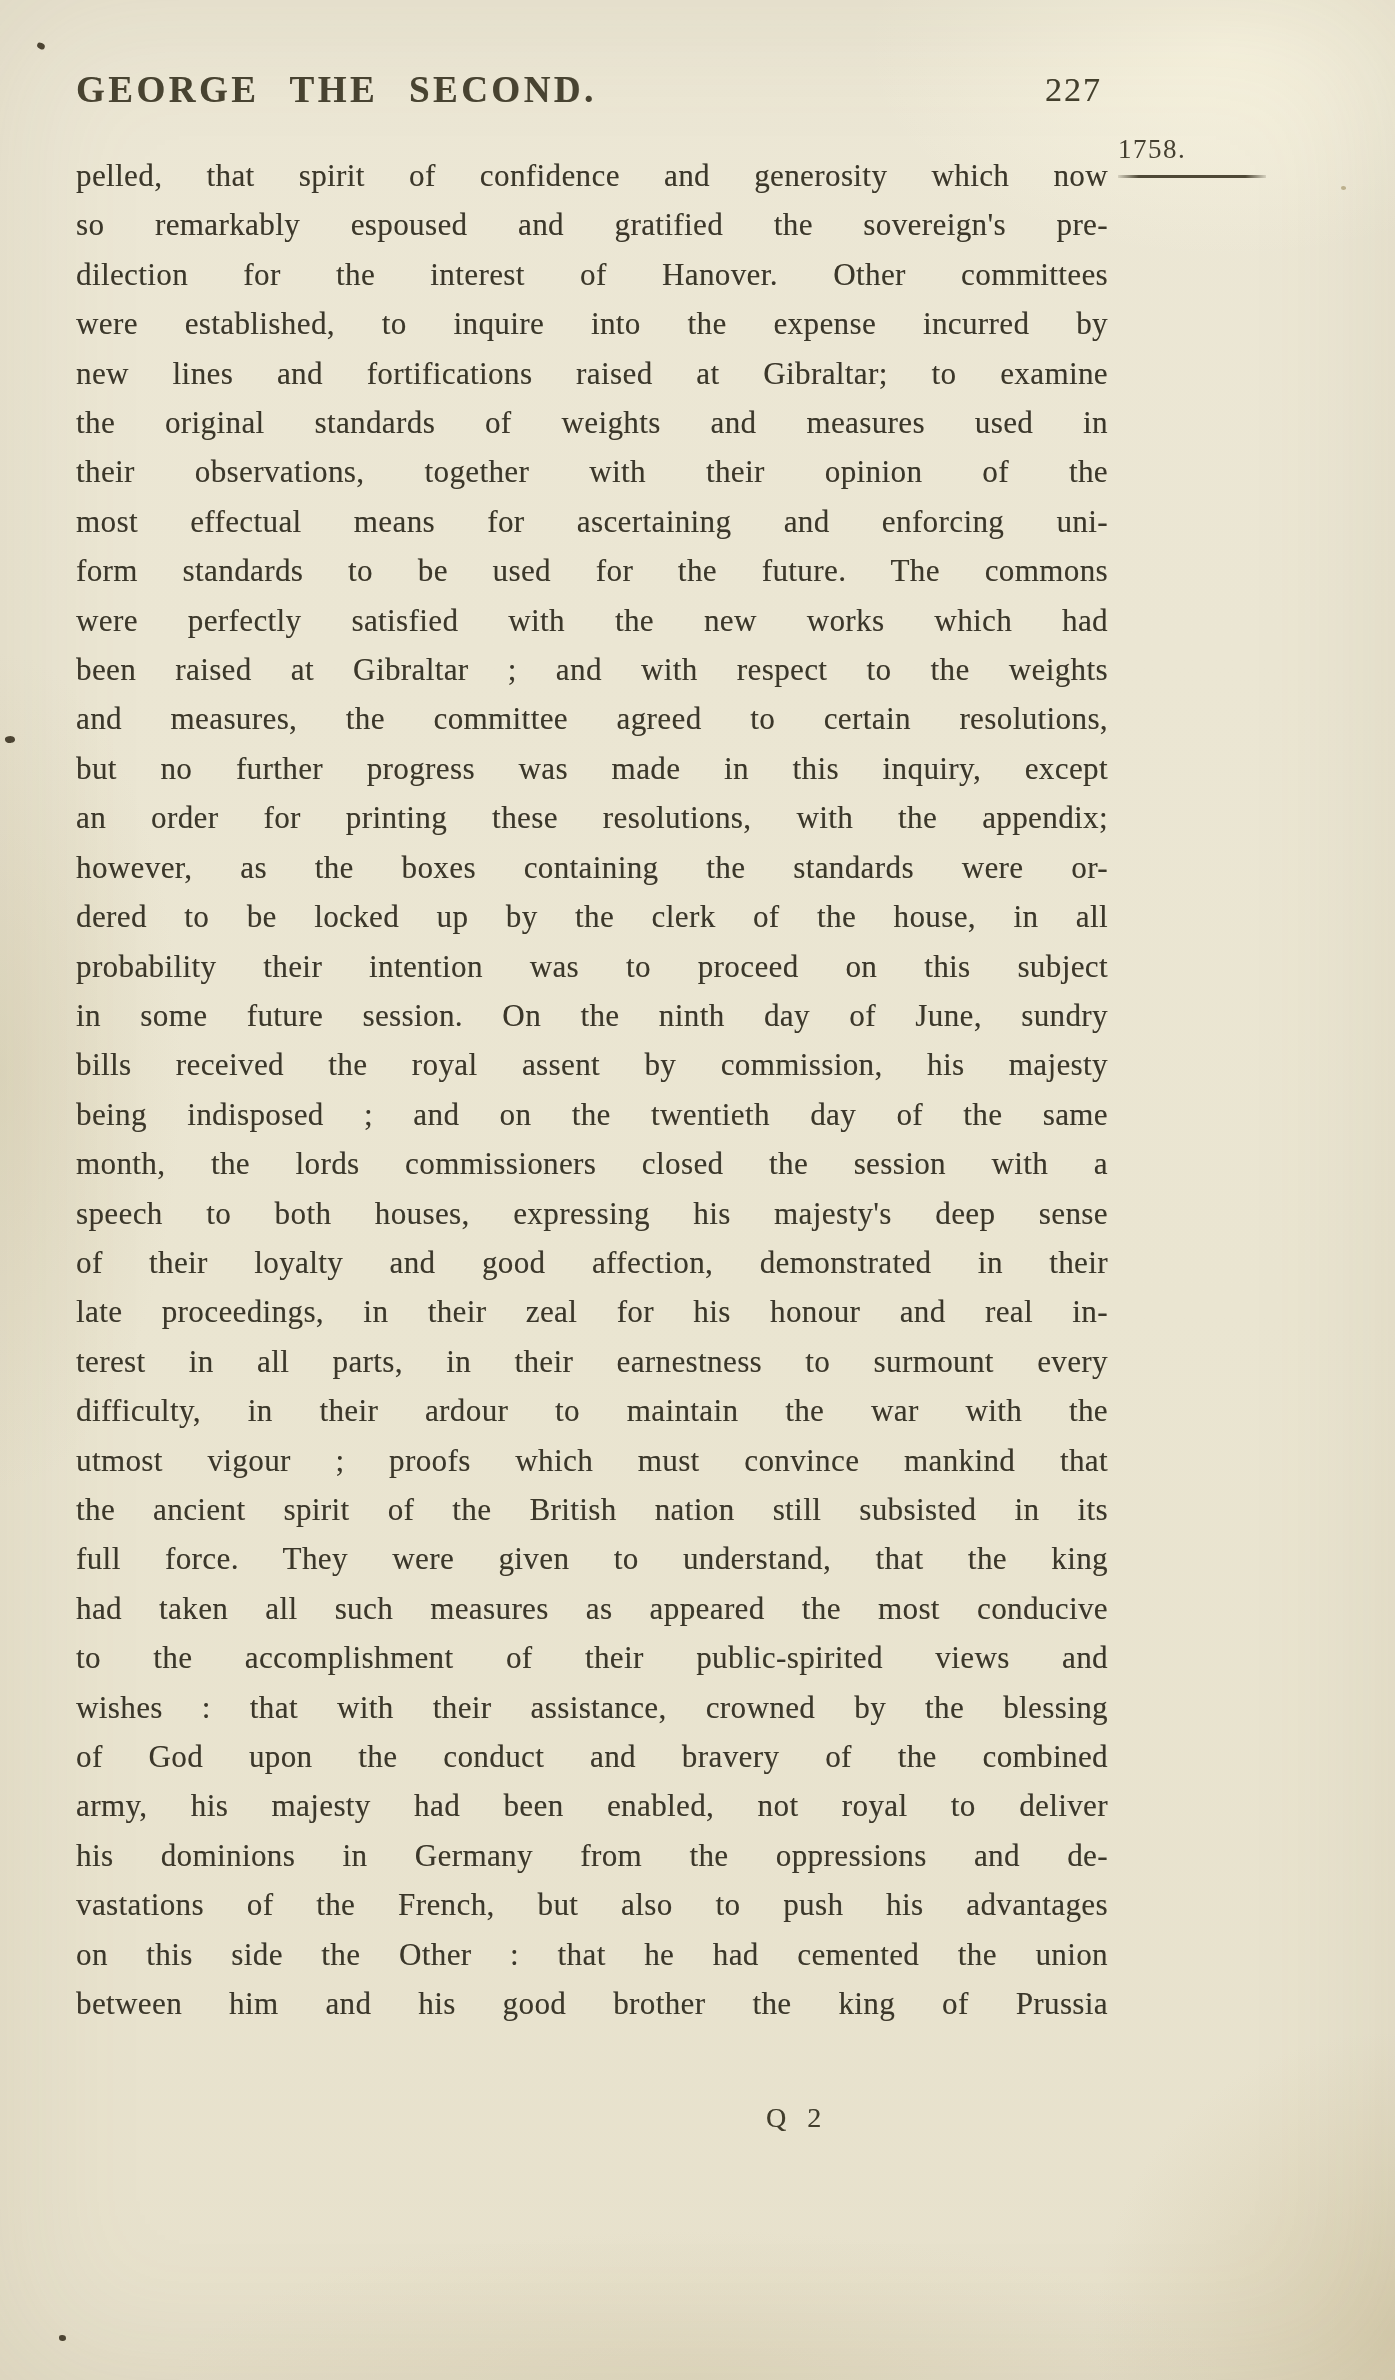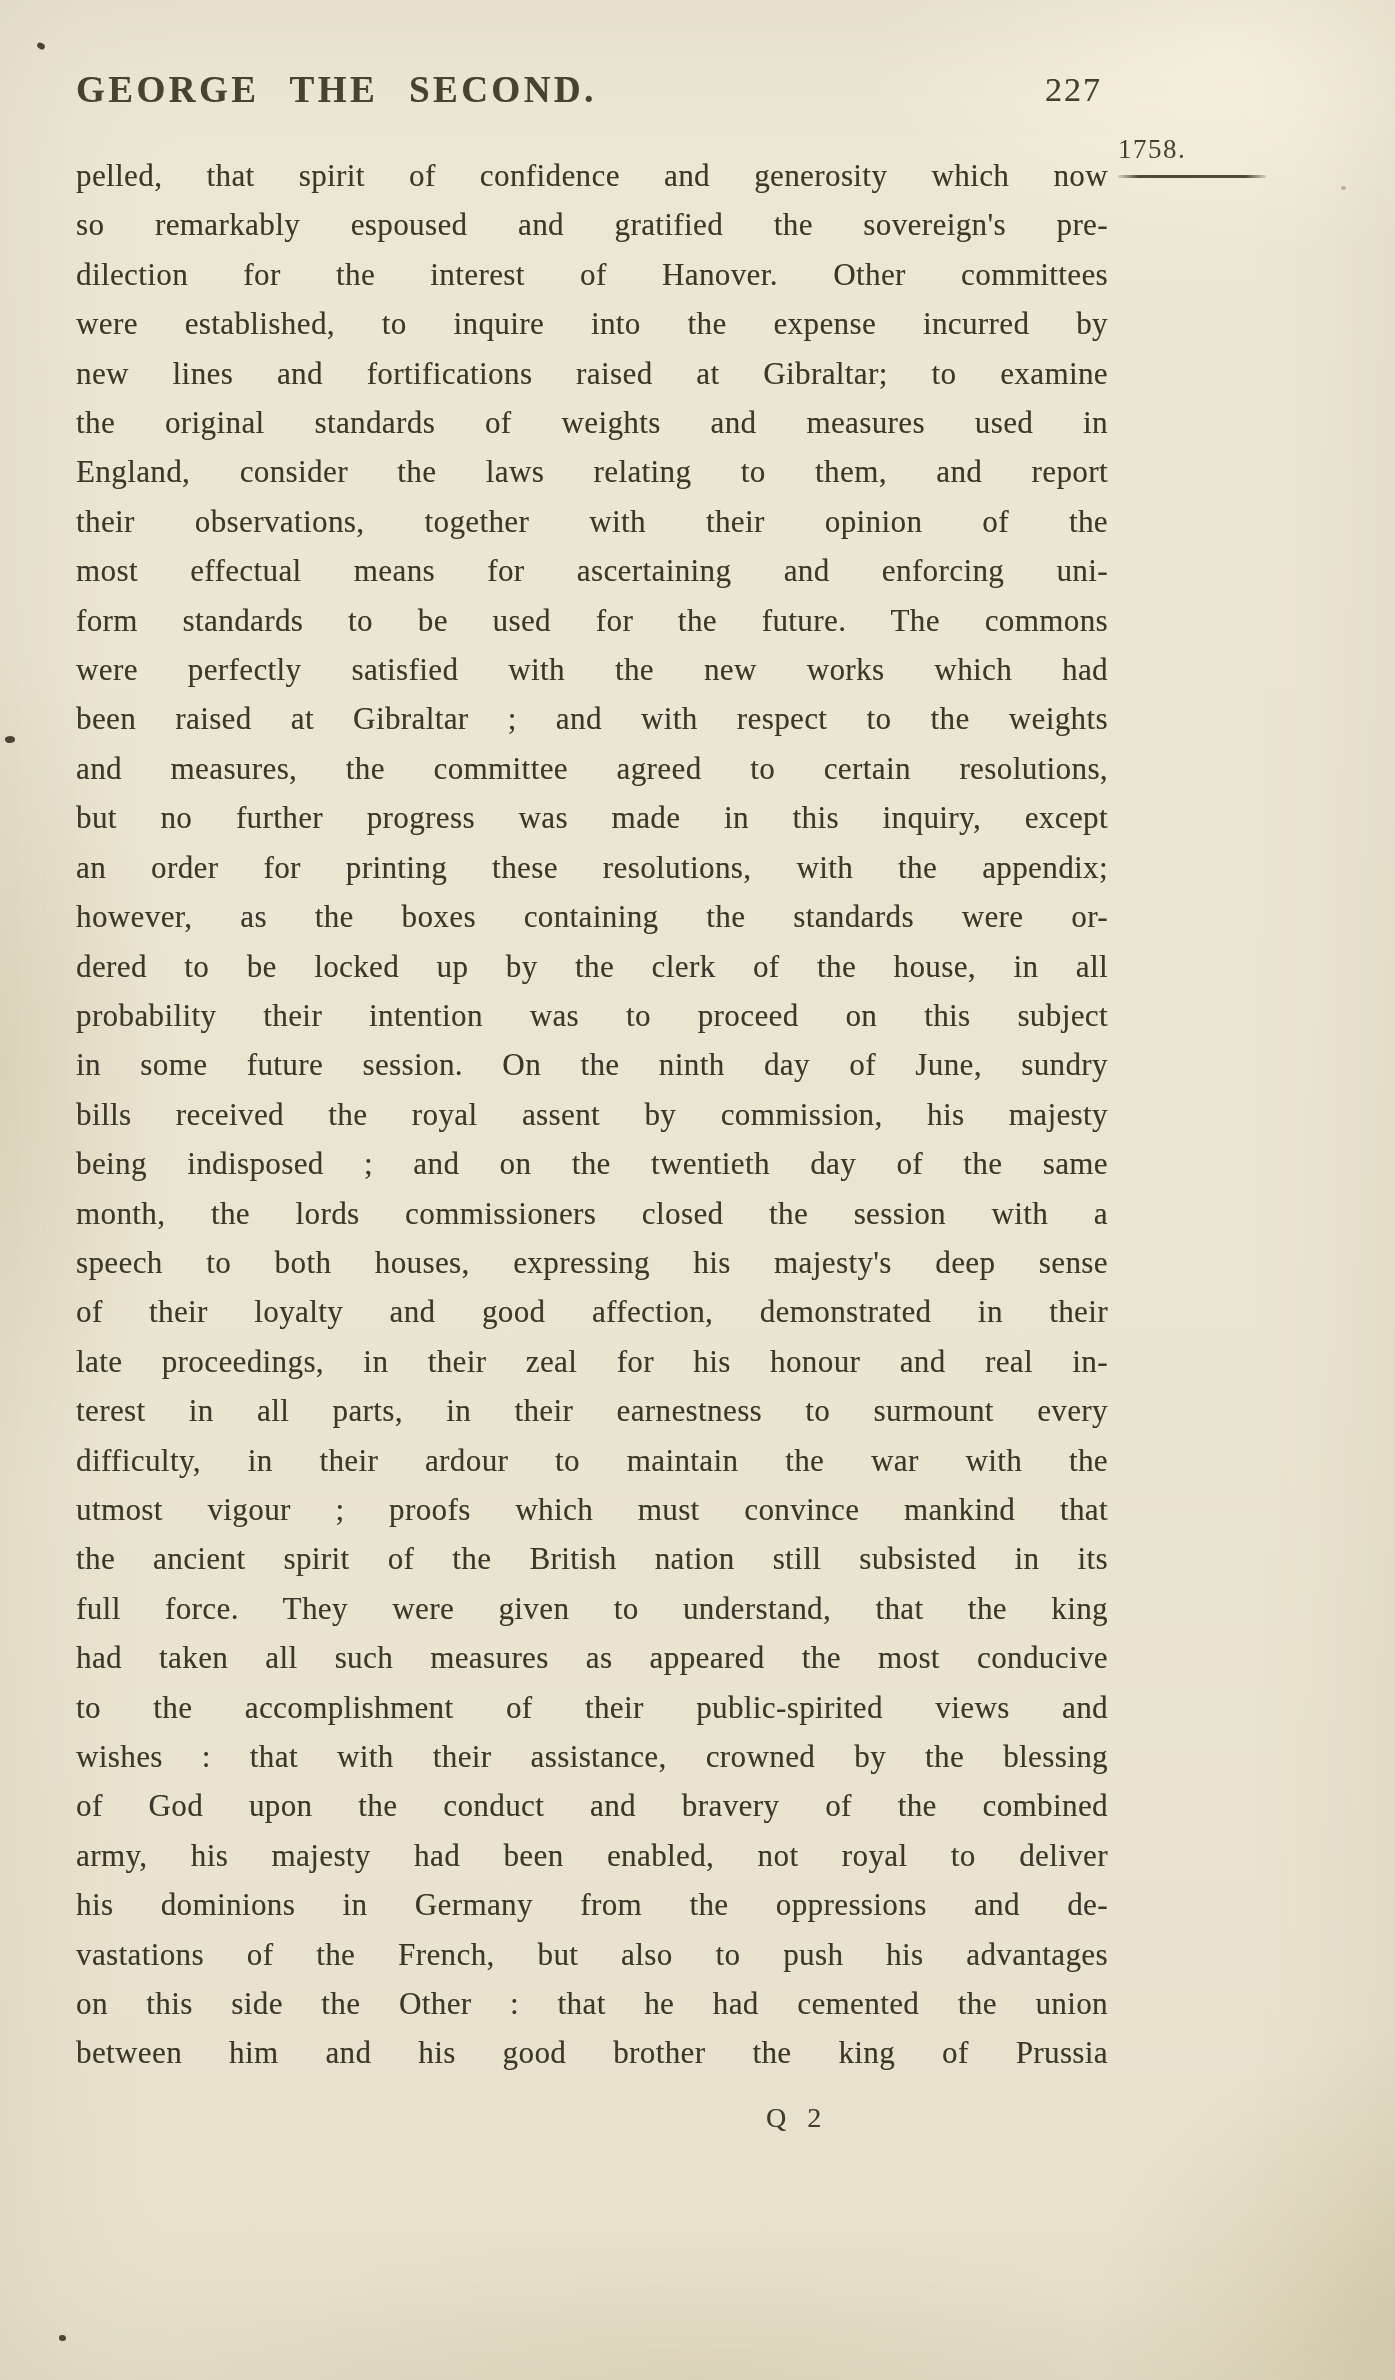--- a/index.html
+++ b/index.html
@@ -126,21 +126,20 @@
     <div class="year-rule"></div>
   </aside>
 
   <main class="body-text">
       <div class="line">pelled, that spirit of confidence and generosity which now</div>
       <div class="line">so remarkably espoused and gratified the sovereign's pre-</div>
       <div class="line">dilection for the interest of Hanover.  Other committees</div>
       <div class="line">were established, to inquire into the expense incurred by</div>
       <div class="line">new lines and fortifications raised at Gibraltar; to examine</div>
       <div class="line">the original standards of weights and measures used in</div>
-      <div class="line">England, consider the laws relating to them, and report</div>
       <div class="line">their observations, together with their opinion of the</div>
       <div class="line">most effectual means for ascertaining and enforcing uni-</div>
       <div class="line">form standards to be used for the future.  The commons</div>
       <div class="line">were perfectly satisfied with the new works which had</div>
       <div class="line">been raised at Gibraltar ; and with respect to the weights</div>
       <div class="line">and measures, the committee agreed to certain resolutions,</div>
       <div class="line">but no further progress was made in this inquiry, except</div>
       <div class="line">an order for printing these resolutions, with the appendix;</div>
       <div class="line">however, as the boxes containing the standards were or-</div>
       <div class="line">dered to be locked up by the clerk of the house, in all</div>

